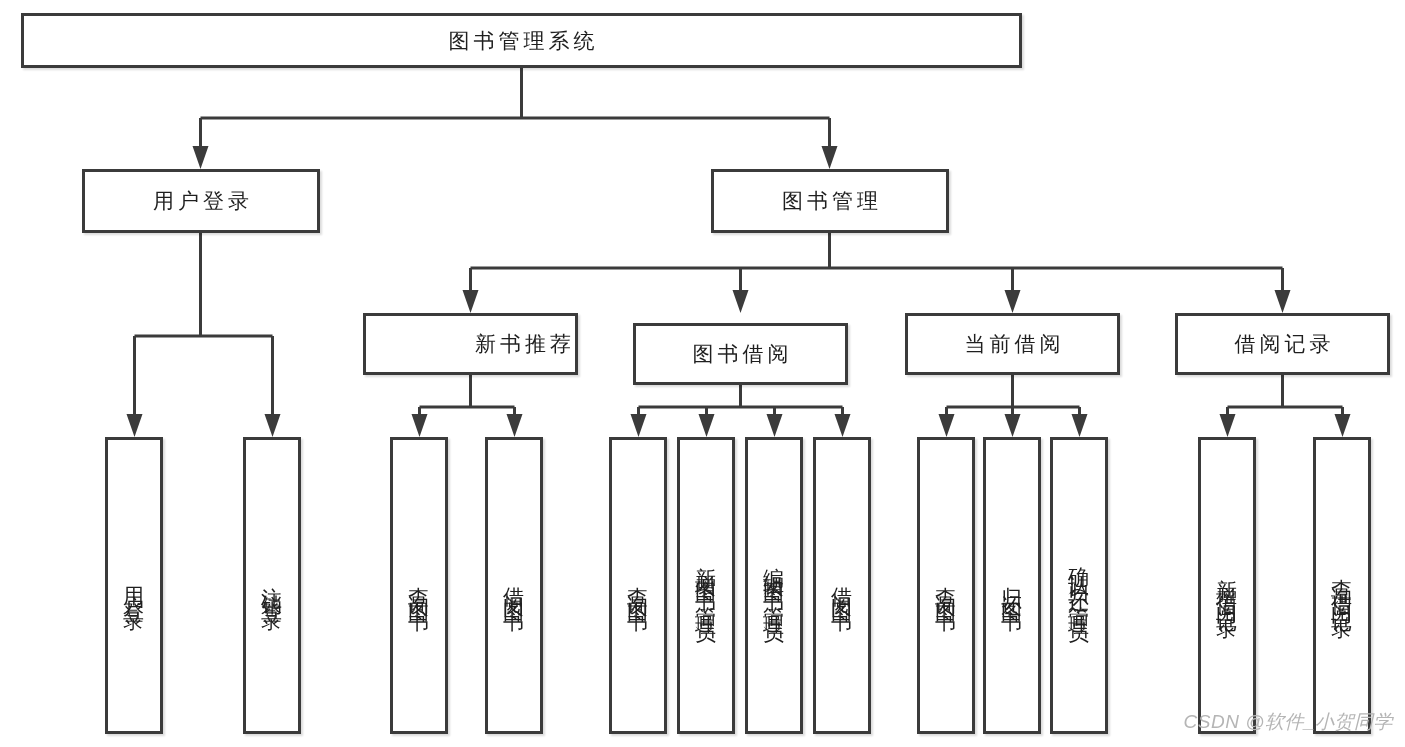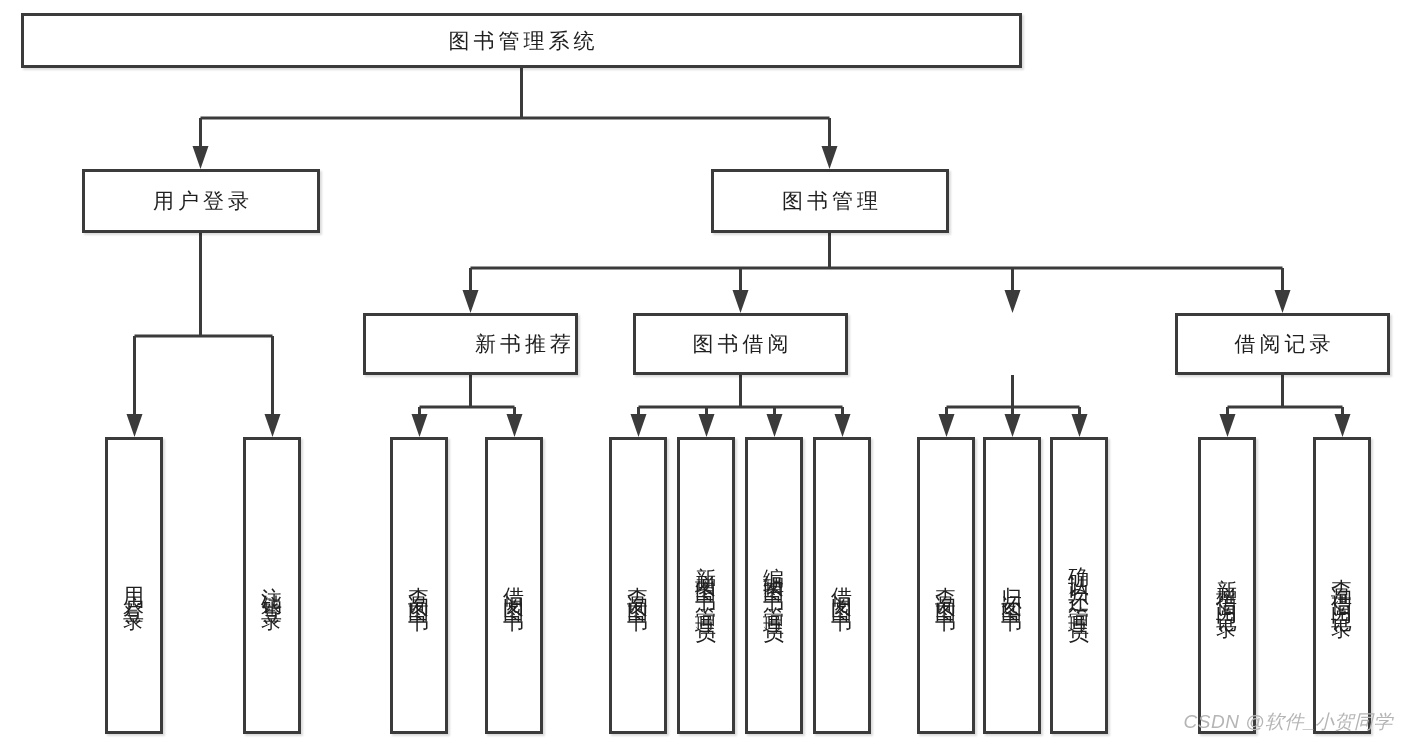--- a/index.html
+++ b/index.html
@@ -102,22 +102,25 @@
   <div class="box l2" style="left:82px;">
     <span class="lbl">用户登录</span>
   </div>
   <div class="box l2" style="left:711px;">
     <span class="lbl">图书管理</span>
   </div>
 
   <div class="box l3" style="left:363px;justify-content:flex-end;">
     <span class="lbl">新书推荐</span>
   </div>
-  <div class="box l3" style="left:633px;">
+  <div class="box l3" style="left:633px;margin-top:10px;">
     <span class="lbl">图书借阅</span>
+  </div>
+  <div class="box l3" style="left:905px;">
+    <span class="lbl">当前借阅</span>
   </div>
   <div class="box l3" style="left:1175px;">
     <span class="lbl">借阅记录</span>
   </div>
 
   <div class="box v" style="left:105px;">
     <span class="vlbl">用户登录</span>
   </div>
   <div class="box v" style="left:243px;">
     <span class="vlbl">注销登录</span>

